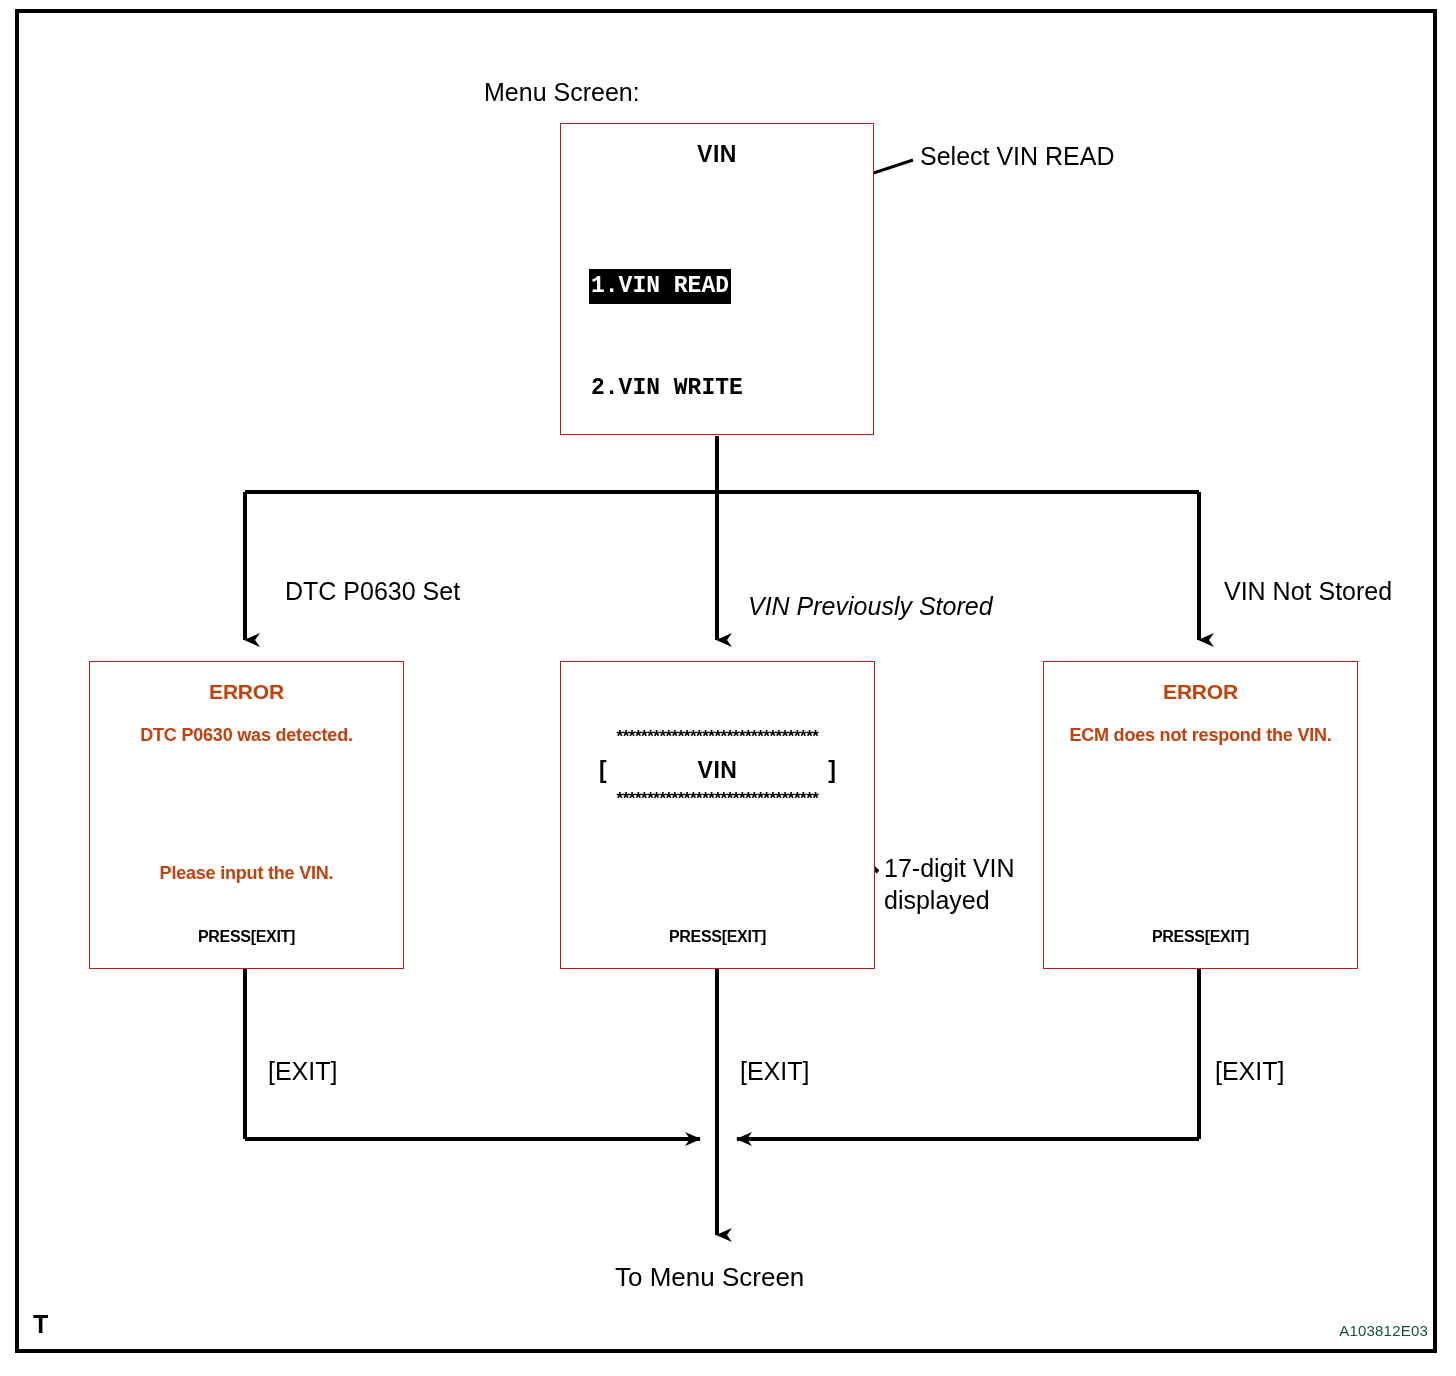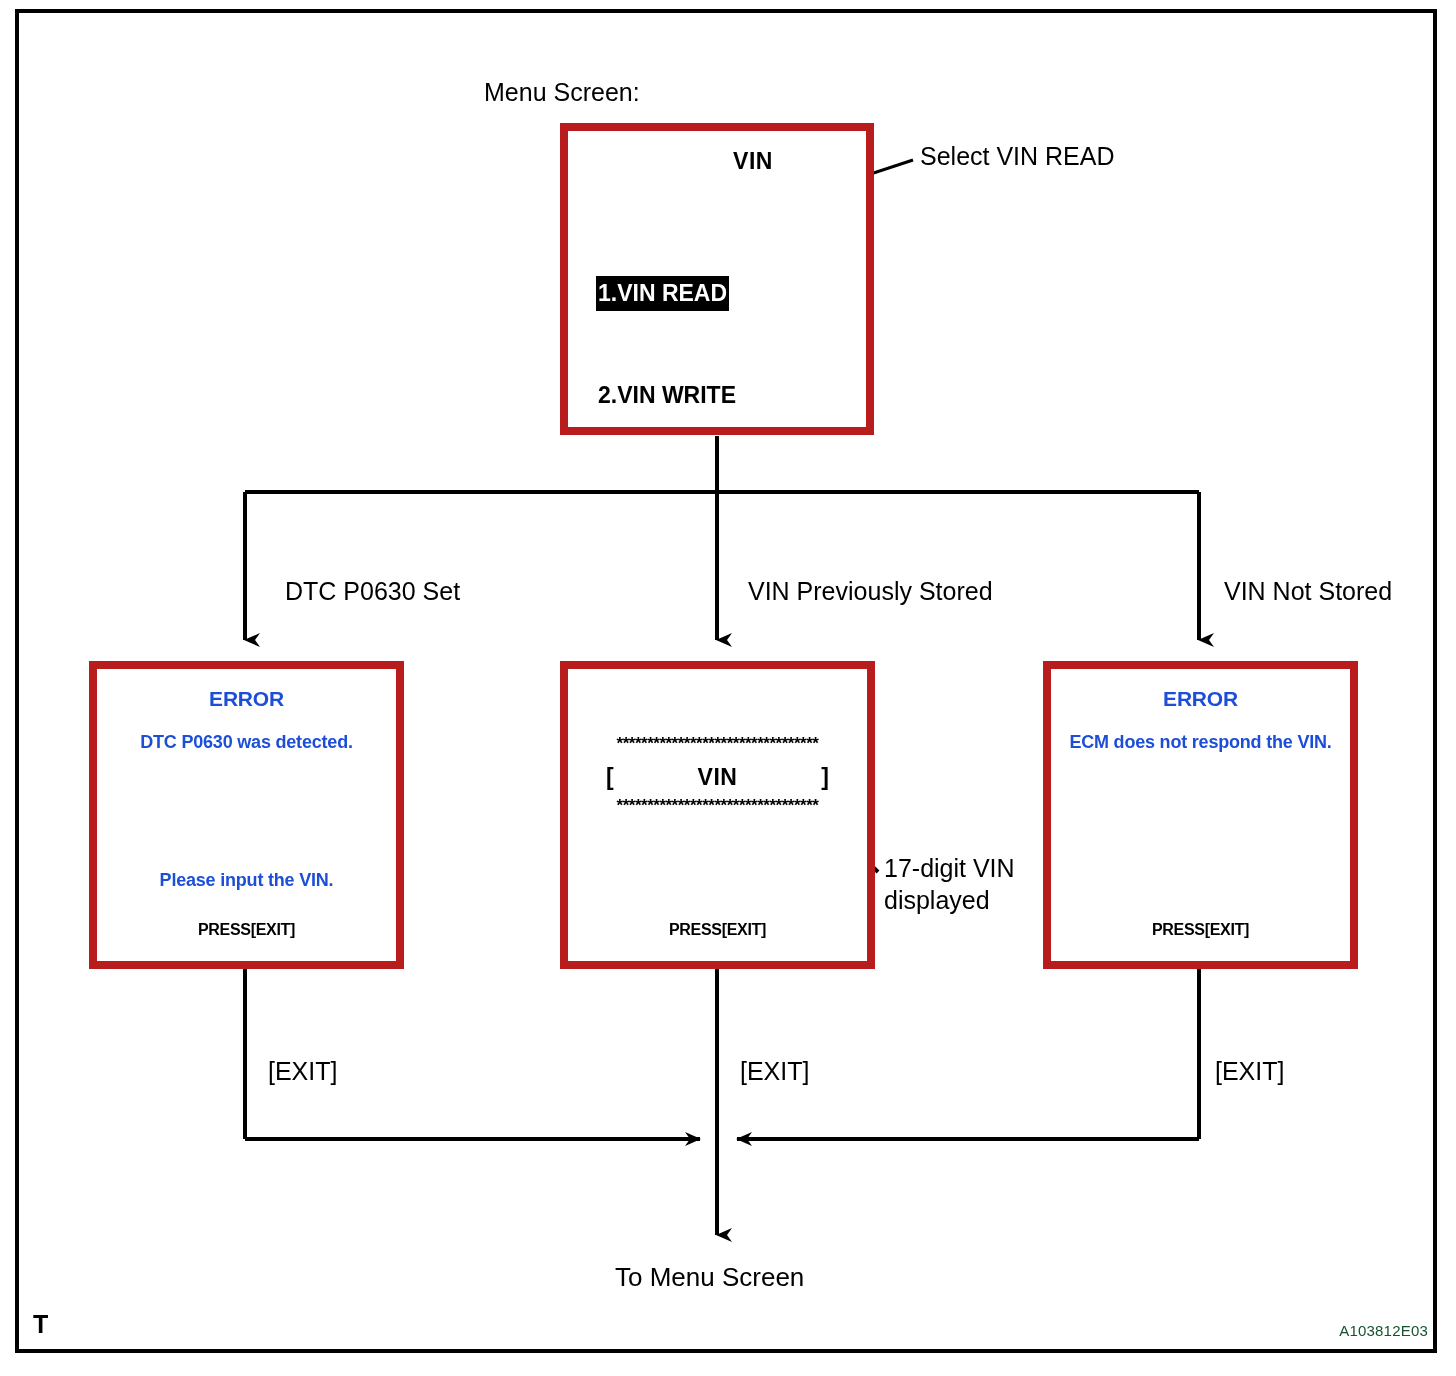--- a/index.html
+++ b/index.html
@@ -31,62 +31,61 @@
     line-height: 1.15;
   }
   .label {           
     font-family: "Liberation Sans", sans-serif;
     font-weight: 400;
     font-size: 25px;
   }
   
   .screen {
     position: absolute;
-    border: 8px solid #b91c1c;
+    border: 1px solid #b91c1c;
     background: #fff;
-    padding-left: 36px;
   }
   .scr-txt {
     position: absolute;
     width: 100%;
     text-align: center;
     font-family: "Liberation Sans", sans-serif;
     font-weight: bold;
     color: #000;
     white-space: pre;
     line-height: 1.25;
     letter-spacing: -0.3px;
   }
   
   #menu-screen { left: 560px; top: 123px; width: 314px; height: 312px; }
   #menu-title { top: 16px; font-size: 23px; letter-spacing: 0.5px; }
   .menu-list {
     position: absolute;
     left: 28px; top: 78px;
-    font-family: Liberation Sans, sans-serif;
+    font-family: Liberation Mono, monospace;
     font-weight: bold;
     font-size: 23px;
     color: #000;
     line-height: 1.45;
     white-space: pre;
   }
   .menu-item { display: block; width: max-content; padding: 1px 2px; }
   .menu-item.selected { background: #000; color: #fff; }
   
   #box-error-left   { left: 89px;  top: 661px; width: 315px; height: 308px; }
   #box-vin-middle   { left: 560px; top: 661px; width: 315px; height: 308px; }
   #box-error-right  { left: 1043px;top: 661px; width: 315px; height: 308px; }
   .msg {
     position: absolute;
     left: 6px; right: 6px;
     text-align: center;
     font-family: "Liberation Sans", sans-serif;
     font-weight: bold;
     font-size: 18px;
-    color: #1d4ed8;
+    color: #c2410c;
     line-height: 1.3;
     white-space: pre-line;
     letter-spacing: -0.2px;
   }
   .press-exit {
     position: absolute;
     left: 0; right: 0; bottom: 22px;
     text-align: center;
     font-family: "Liberation Sans", sans-serif;
     font-weight: bold;
@@ -177,21 +176,21 @@
     <div class="scr-txt" id="menu-title">VIN</div>
     <div class="menu-list">
       <span class="menu-item selected">1.VIN READ</span>
       <span class="menu-item">2.VIN WRITE</span>
     </div>
   </div>
 
   <div class="txt label" style="left:920px; top:142px;">Select VIN READ</div>
 
   <div class="txt label" style="left:285px; top:577px;">DTC P0630 Set</div>
-  <div class="txt label" style="left:748px; top:577px;">VIN Previously Stored</div>
+  <div class="txt label" style="left:748px; top:592px;font-style:italic;">VIN Previously Stored</div>
   <div class="txt label" style="left:1224px; top:577px;">VIN Not Stored</div>
 
   <div class="screen" id="box-error-left">
     <div class="msg" style="top:16px; font-size:21px;">ERROR</div>
     <div class="msg" style="top:62px;">DTC P0630 was detected.</div>
     <div class="msg" style="top:200px;">Please input the VIN.</div>
     <div class="press-exit">PRESS[EXIT]</div>
   </div>
 
   <div class="screen" id="box-vin-middle">

